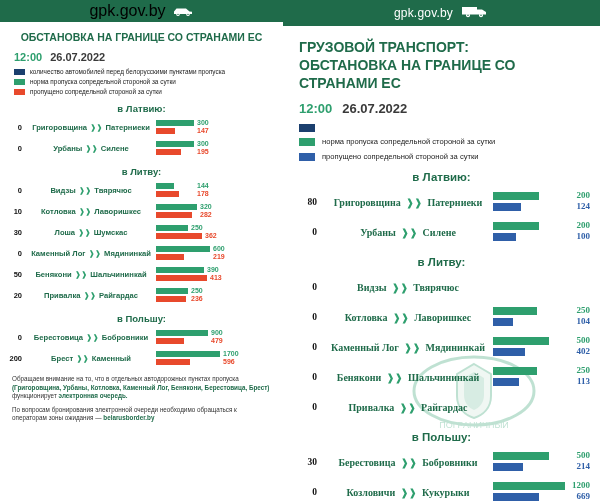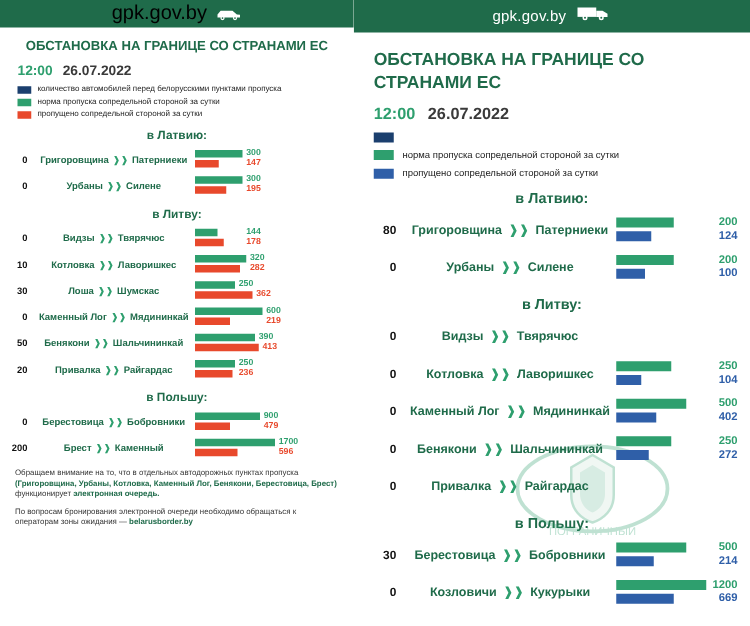--- a/index.html
+++ b/index.html
@@ -125,21 +125,21 @@
   .rlegend-row { display: flex; align-items: center; gap: 7px; margin-bottom: 5px; }
   .rlegend-sw { width: 16px; height: 8px; flex: 0 0 auto; }
   .rlegend-lb { font-size: 7.6px; color: #222; line-height: 10px; }
 
   .rsec-title {
     text-align: center; color: #1f6b4a; font-weight: bold;
     font-size: 11.5px; margin: 9px 0 4px 0;
   }
 
   .rrows { padding: 0 10px 0 6px; position: relative; z-index: 2; }
-  .rrow { display: flex; align-items: center; height: 30px; }
+  .rrow { display: flex; align-items: center; height: 30px; font-family: Liberation Serif, serif; }
   .rrow .num {
     width: 34px; text-align: right; font-size: 9.5px; color: #111; font-weight: bold;
     padding-right: 6px;
   }
   .rrow .names { width: 170px; display: flex; align-items: center; justify-content: center; gap: 5px; }
   .rrow .nm { font-size: 10px; color: #1f6b4a; font-weight: bold; white-space: nowrap; }
   .rrow .arrow { color: #2e9f6e; font-size: 10px; }
   .rrow .bars { flex: 1; position: relative; height: 26px; }
   .rbar { position: absolute; height: 8px; left: 0; }
   .rbar.green { background: #2e9f6e; top: 3px; }
@@ -368,20 +368,21 @@
     </div>
 
     <svg class="watermark" viewBox="0 0 190 78">
       <ellipse cx="95" cy="39" rx="60" ry="34" fill="none" stroke="#2e9f6e" stroke-width="3"></ellipse>
       <path d="M95 12 L112 22 L112 44 C112 56 104 63 95 66 C86 63 78 56 78 44 L78 22 Z" fill="#cfe6da" stroke="#2e9f6e" stroke-width="2"></path>
       <path d="M95 20 L105 26 L105 43 C105 51 100 56 95 58 C90 56 85 51 85 43 L85 26 Z" fill="#2e9f6e" opacity=".5"></path>
       <text x="95" y="76" font-size="9" text-anchor="middle" fill="#2e9f6e" font-family="Liberation Sans, sans-serif">ПОГРАНИЧНЫЙ</text>
     </svg>
 
     <div class="right-title">
+      <div>ГРУЗОВОЙ ТРАНСПОРТ:</div>
       <div>ОБСТАНОВКА НА ГРАНИЦЕ СО СТРАНАМИ ЕС</div>
     </div>
 
     <div class="right-time">
       <span class="t">12:00</span>
       <span class="d">26.07.2022</span>
     </div>
 
     <div class="rlegend">
       <div class="rlegend-row">
@@ -471,21 +472,21 @@
         <span class="num">0</span>
         <span class="names">
           <span class="nm">Бенякони</span>
           <span class="arrow">❱❱</span>
           <span class="nm">Шальчининкай</span>
         </span>
         <span class="bars">
           <span class="rbar green" style="width:44px"></span>
           <span class="rbval green">250</span>
           <span class="rbar blue" style="width:26px"></span>
-          <span class="rbval blue">272</span>
+          <span class="rbval blue">113</span>
         </span>
       </div>
       <div class="rrow">
         <span class="num">0</span>
         <span class="names">
           <span class="nm">Привалка</span>
           <span class="arrow">❱❱</span>
           <span class="nm">Райгардас</span>
         </span>
       </div>

